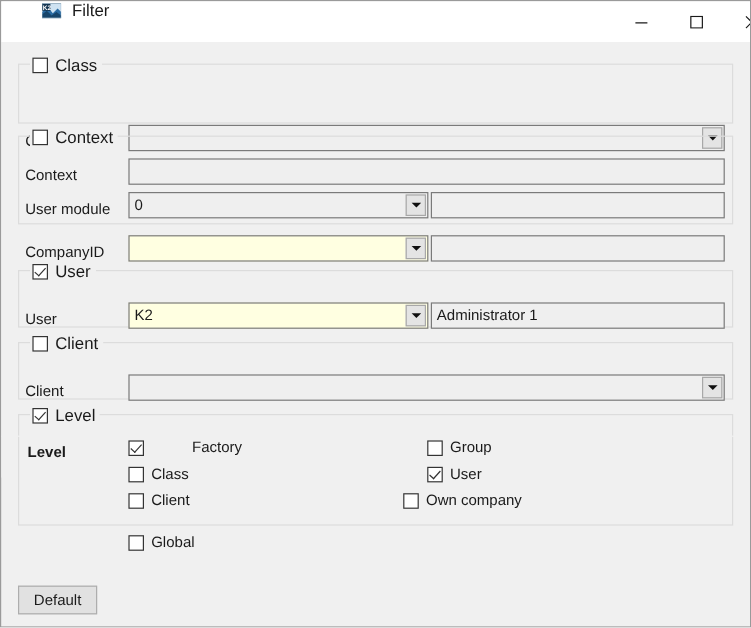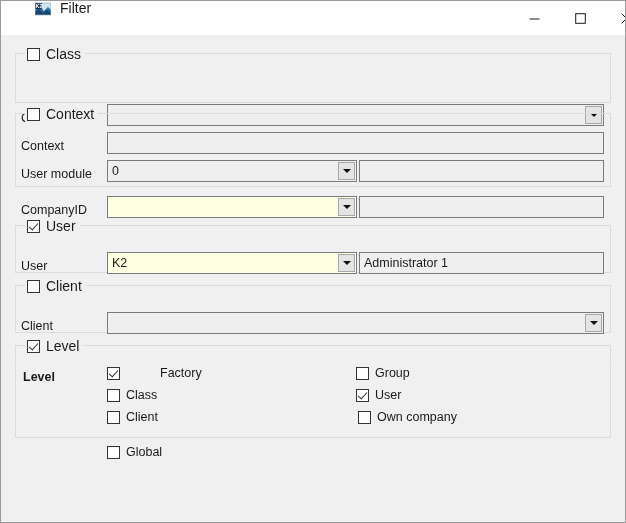--- a/index.html
+++ b/index.html
@@ -358,26 +358,27 @@
     </div>
 
     <div class="cbitem" style="left:355px; top:332px;">
       <span class="cb"></span>
       <span class="cbtext">Group</span>
     </div>
     <div class="cbitem" style="left:355px; top:354px;">
       <span class="cb checked"></span>
       <span class="cbtext">User</span>
     </div>
-    <div class="cbitem" style="left:357px; top:376px;">
+    <div class="cbitem" style="left:335px; top:376px;">
       <span class="cb"></span>
       <span class="cbtext">Own company</span>
     </div>
 
     <div class="cbitem" style="left:106px; top:411px;">
       <span class="cb"></span>
       <span class="cbtext">Global</span>
     </div>
 
     <div class="footer-sep"></div>
+    <button class="btn" style="left:14px; top:453px; width:66px; height:24px;">Default</button>
 
   </div>
 </div>
 
 </body></html>

